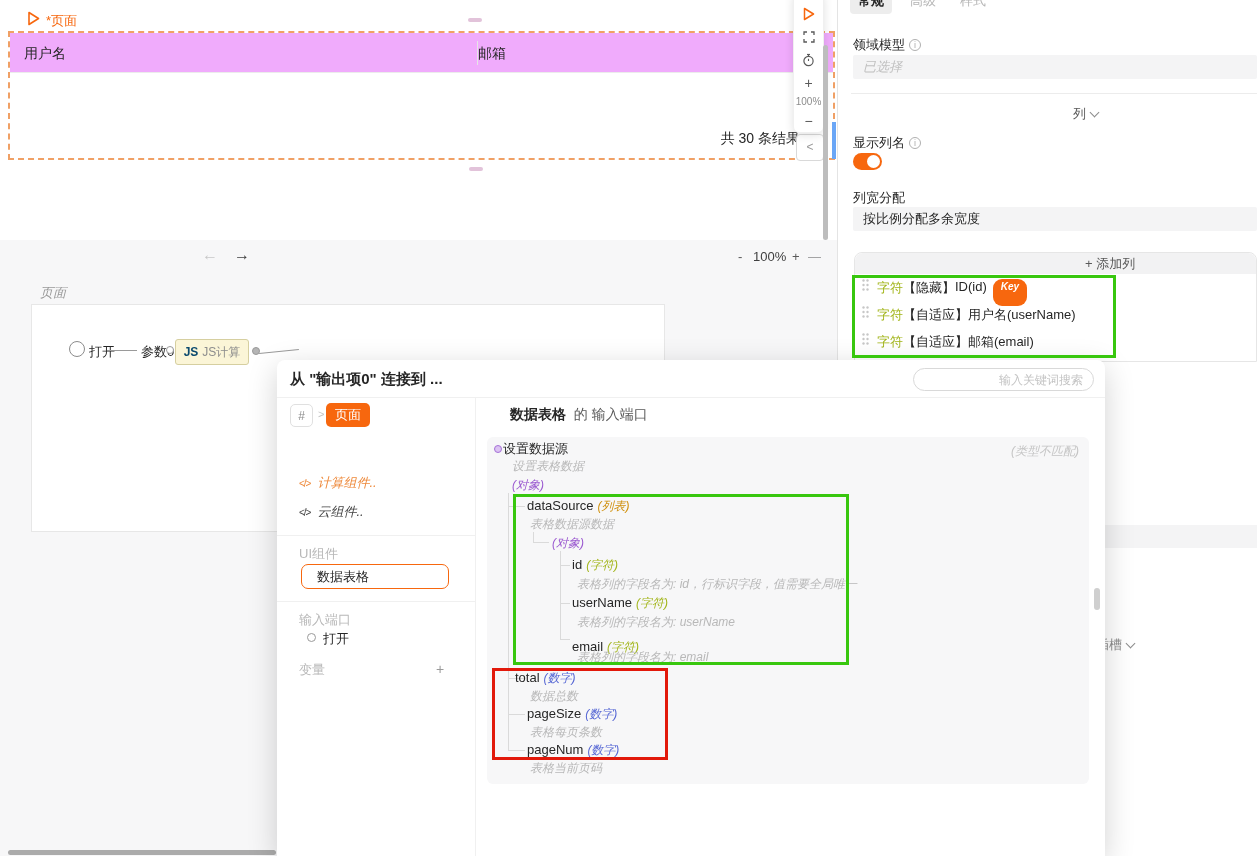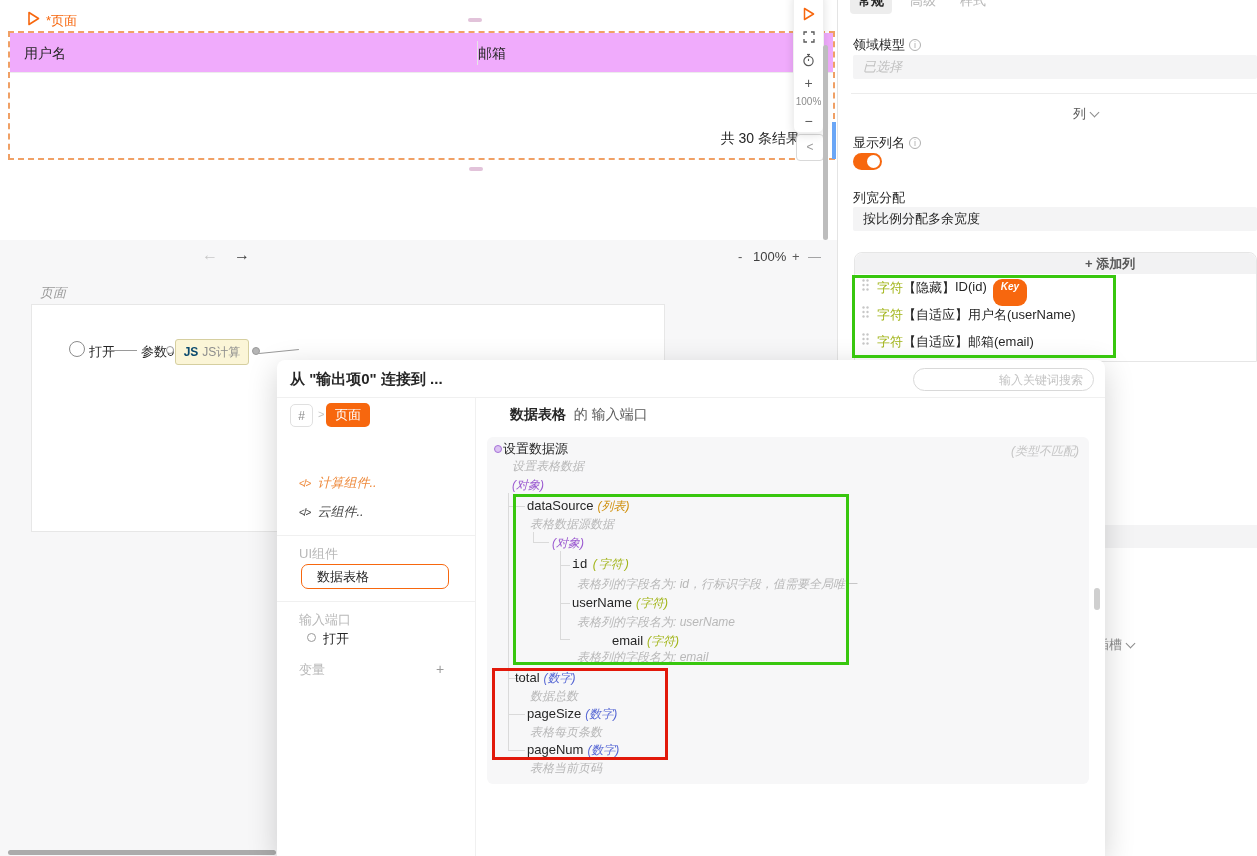--- a/index.html
+++ b/index.html
@@ -64,21 +64,21 @@
     font-size:13px; line-height:24px; padding-left:10px; }
   .placeholder-it { color:#c0c0c0; font-style:italic; }
   .insp-div { position:absolute; left:13px; width:406px; height:1px; background:#ececec; }
   .toggle { position:absolute; left:15px; top:153px; width:29px; height:17px; background:#f7670e; border-radius:9px; }
   .toggle .knob { position:absolute; right:2px; top:2px; width:13px; height:13px; background:#fff; border-radius:50%; }
   .sec-head { position:absolute; left:235px; top:105px; font-size:13px; color:#595959; }
   .chev { display:inline-block; width:7px; height:7px; border-right:1.5px solid #8c8c8c; border-bottom:1.5px solid #8c8c8c;
     transform:rotate(45deg); vertical-align:2px; margin-left:5px; }
   .col-box { position:absolute; left:16px; top:252px; width:403px; height:110px; border:1px solid #e6e6e6; border-radius:8px 8px 0 0; }
   .add-col { position:absolute; left:0; top:0; width:100%; height:21px; background:#f2f2f3; border-radius:8px 8px 0 0;
-    font-size:13px; color:#595959; line-height:21px;font-weight:bold; }
+    font-size:13px; color:#595959; line-height:21px; }
   .add-col span { position:absolute; left:230px; }
   .col-row { position:absolute; left:0; width:100%; height:27px; display:flex; font-size:13px; }
   .drag-dots { width:7px; height:12px; margin:0 8px 0 7px; opacity:.55; }
   .t-str { color:#a2b519; } .t-obj { color:#9b59d0; font-style:italic; } .t-list { color:#d0910f; font-style:italic; } .t-num { color:#5566d4; font-style:italic; }
   .key-badge { background:#f7670e; color:#fff; font-size:10px; font-weight:bold; font-style:italic;
     padding:2px 8px; border-radius:9px; margin-left:6px; }
   .slot-partial { position:absolute; left:1083px; top:636px; font-size:13px; color:#8c8c8c; }
   .gray-band { position:absolute; left:1105px; top:525px; width:152px; height:23px; background:#f4f4f5; }
 
   
@@ -343,31 +343,31 @@
 
       <div class="tnode" style="left:40px;top:61px;">
         <span>dataSource</span><span class="ttype t-list">(列表)</span>
       </div>
       <div class="desc" style="left:43px;top:80px;">表格数据源数据</div>
 
       <div class="tnode" style="left:65px;top:98px;">
         <span class="ttype t-obj" style="margin-left:0;">(对象)</span>
       </div>
 
-      <div class="tnode" style="left:85px;top:120px;font-family:Liberation Mono, monospace;">
+      <div class="tnode" style="left:85px;top:120px;">
         <span>id</span><span class="ttype t-str" style="font-style:italic;">(字符)</span>
       </div>
       <div class="desc" style="left:90px;top:140px;">表格列的字段名为: id，行标识字段，值需要全局唯一</div>
 
       <div class="tnode" style="left:85px;top:158px;">
         <span>userName</span><span class="ttype t-str" style="font-style:italic;">(字符)</span>
       </div>
       <div class="desc" style="left:90px;top:178px;">表格列的字段名为: userName</div>
 
-      <div class="tnode" style="left:85px;top:196px;margin-left:40px;">
+      <div class="tnode" style="left:85px;top:202px;">
         <span>email</span><span class="ttype t-str" style="font-style:italic;">(字符)</span>
       </div>
       <div class="desc" style="left:90px;top:213px;">表格列的字段名为: email</div>
 
       <div class="tnode" style="left:28px;top:233px;">
         <span>total</span><span class="ttype t-num">(数字)</span>
       </div>
       <div class="desc" style="left:43px;top:252px;">数据总数</div>
 
       <div class="tnode" style="left:40px;top:269px;">

